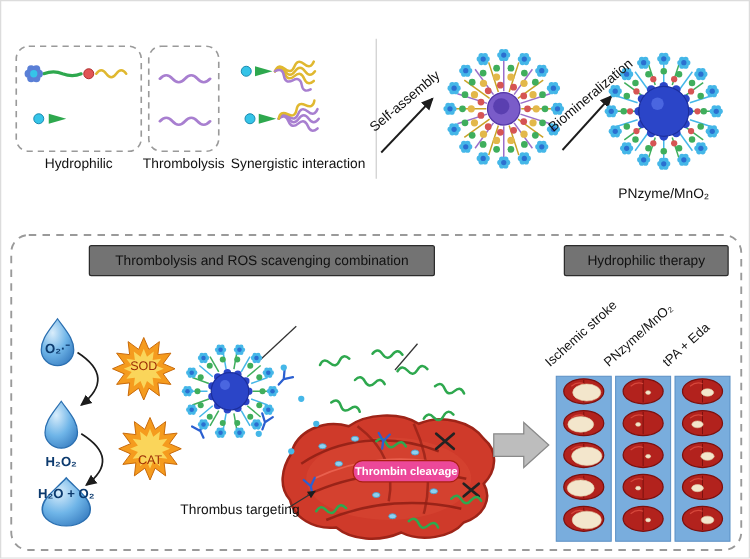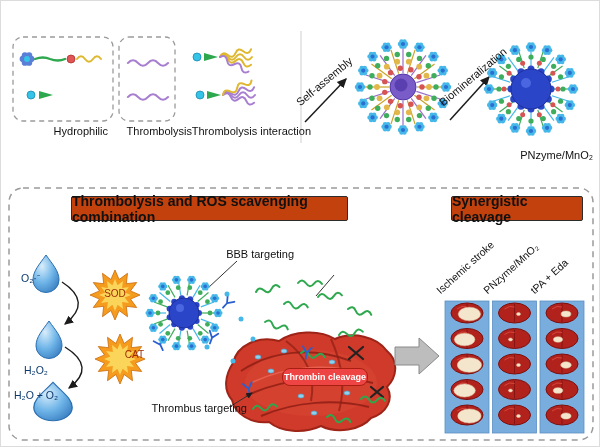--- a/index.html
+++ b/index.html
@@ -1,26 +1,26 @@
 <!DOCTYPE html>
 <html><head>
 <meta charset="utf-8">
 <style>
   body{margin:0;background:#fff;}
   #fig{position:relative;width:600px;height:447px;background:#fff;overflow:hidden;
        font-family:"Liberation Sans",sans-serif;border:1px solid #dcdcdc;box-sizing:border-box;}
   #art{position:absolute;left:0;top:0;}
-  .lbl{position:absolute;font-size:11px;color:#111;text-align:right;line-height:1.15;}
+  .lbl{position:absolute;font-size:11px;color:#111;text-align:center;line-height:1.15;}
   .rotA{transform:rotate(-40deg);transform-origin:left bottom;text-align:left;white-space:nowrap;}
   .rotB{transform:rotate(-42deg);transform-origin:left bottom;text-align:left;white-space:nowrap;font-size:10.5px;}
-  .badge{position:absolute;border:1.3px solid #2c2c2c;background:#c2410c;font-weight:bold;font-size:14px;
+  .badge{position:absolute;border:1.3px solid #2c2c2c;background:#737373;font-weight:normal;font-size:11px;
          display:flex;align-items:center;justify-content:center;border-radius:2px;color:#111;}
-  .droptxt{position:absolute;font-weight:normal;font-size:10.5px;color:#0c3a6e;}
+  .droptxt{position:absolute;font-weight:bold;font-size:10.5px;color:#0c3a6e;text-align:center;}
   .startxt{position:absolute;font-weight:normal;font-size:10px;color:#9c2d05;text-align:center;}
-  .banner{position:absolute;background:#ef4444;color:#fff;font-size:9px;font-weight:bold;border-radius:8px;
+  .banner{position:absolute;background:#ec4899;color:#fff;font-size:9px;font-weight:bold;border-radius:8px;
           display:flex;align-items:center;justify-content:center;border:1px solid #a81f12;}
   .sqs{stroke:#2ea84e;stroke-width:2;fill:none;stroke-linecap:round;}
   .wy{stroke:#e0b830;stroke-width:2;fill:none;stroke-linecap:round;}
   .wp{stroke:#a87fd0;stroke-width:2;fill:none;stroke-linecap:round;}
   .yab{stroke:#2b5fd0;stroke-width:1.8;fill:none;stroke-linecap:round;}
 </style>
 </head>
 <body>
 
 <div id="fig">
@@ -725,35 +725,34 @@
         <ellipse cx="557" cy="389.5" rx="4.704" ry="2.856" fill="#f3e6cc" stroke="#e0cba6" stroke-width="0.5"></ellipse>
         <ellipse cx="561" cy="414" rx="16" ry="10" fill="#b2221d" stroke="#7c100e" stroke-width="1"></ellipse>
         <line x1="561" y1="405" x2="561" y2="423" stroke="#7c100e" stroke-width="0.8"></line>
         <path d="M551,410 q5,-4 10,-2" stroke="#d6473b" stroke-width="1" fill="none"></path>
         <ellipse cx="565" cy="415" rx="5.096" ry="3.094" fill="#f3e6cc" stroke="#e0cba6" stroke-width="0.5"></ellipse>
       </g>
 </svg>
 
 <div class="lbl" style="left:17px;top:124px;width:90px;">Hydrophilic</div>
 <div class="lbl" style="left:101px;top:124px;width:90px;">Thrombolysis</div>
-<div class="lbl" style="left:165px;top:124px;width:145px;">Thrombolysis interaction</div>
+<div class="lbl" style="left:165px;top:124px;width:145px;">Synergistic interaction</div>
 <div class="lbl rotA" style="left:301px;top:95px;">Self-assembly</div>
 <div class="lbl rotA" style="left:444px;top:95px;">Biomineralization</div>
 <div class="lbl" style="left:468px;top:148px;width:124px;">PNzyme/MnO₂</div>
 
 <div class="badge" style="left:70px;top:195px;width:275px;height:23px;">Thrombolysis and ROS scavenging combination</div>
-<div class="badge" style="left:450px;top:195px;width:130px;height:23px;">Synergistic cleavage</div>
+<div class="badge" style="left:450px;top:195px;width:130px;height:23px;">Hydrophilic therapy</div>
 
 <div class="droptxt" style="left:20px;top:270px;width:50px;">O₂·⁻</div>
 <div class="startxt" style="left:90px;top:287px;width:48px;">SOD</div>
 <div class="droptxt" style="left:23px;top:336px;width:50px;margin-top:27px;">H₂O₂</div>
-<div class="startxt" style="left:95px;top:348px;width:48px;text-align:right;">CAT</div>
+<div class="startxt" style="left:95px;top:362px;width:48px;">CAT</div>
 <div class="droptxt" style="left:13px;top:388px;width:78px;">H₂O + O₂</div>
 
-<div class="lbl" style="left:203px;top:247px;width:90px;">BBB targeting</div>
 <div class="banner" style="left:281px;top:367px;width:84px;height:16px;">Thrombin cleavage</div>
 <div class="lbl" style="left:136px;top:401px;width:110px;">Thrombus targeting</div>
 
 <div class="lbl rotB" style="left:441px;top:283px;">Ischemic stroke</div>
 <div class="lbl rotB" style="left:488px;top:283px;">PNzyme/MnO₂</div>
 <div class="lbl rotB" style="left:535px;top:283px;">tPA + Eda</div>
 
 </div>
 
 </body></html>

